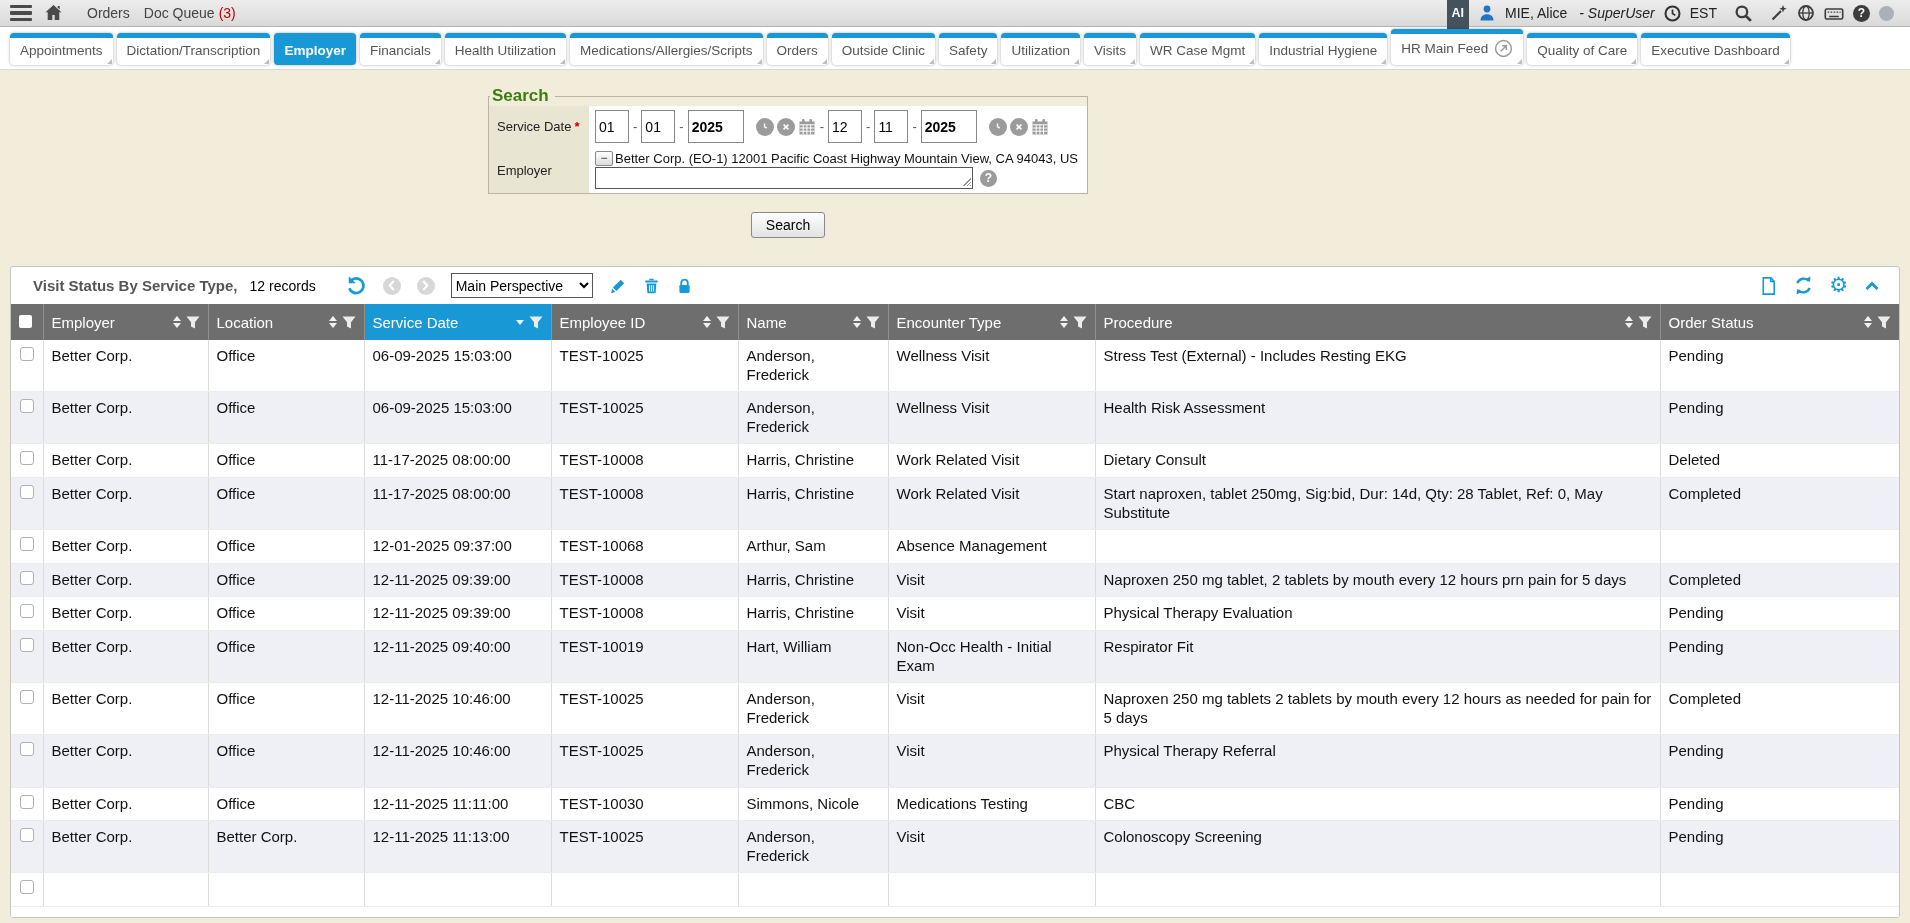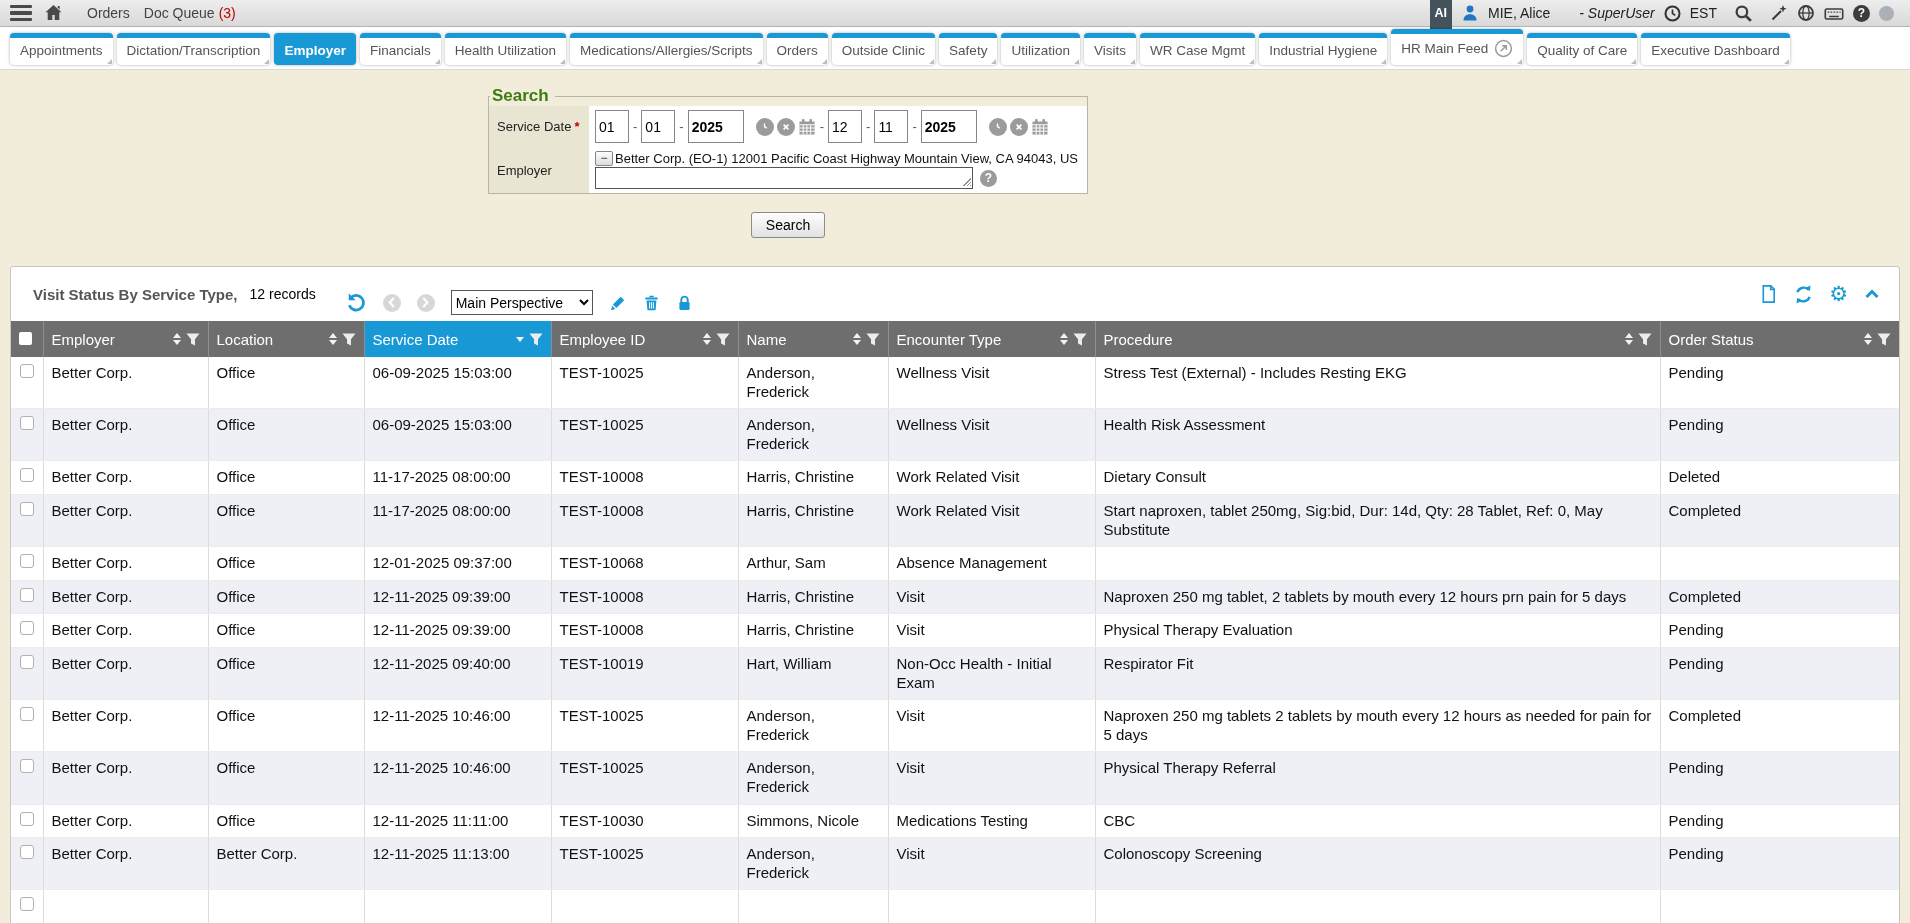--- a/index.html
+++ b/index.html
@@ -11,21 +11,21 @@
             display:flex; align-items:center; padding:0 10px; gap:12px; }
   .burger { display:flex; flex-direction:column; gap:3px; cursor:pointer; }
   .burger i { display:block; width:22px; height:3.5px; background:#4a4a4a; border-radius:1px; }
   .tb-icon { display:inline-flex; align-items:center; }
   .crumbs { display:flex; gap:14px; font-size:14px; color:#444; margin-left:12px; }
   .crumb { cursor:pointer; }
   .crumb-badge { color:#c00000; margin-left:4px; }
   .topbar-right { margin-left:auto; display:flex; align-items:center; gap:9px; padding-right:6px; }
   .ai-badge { background:#44525c; color:#fff; font-weight:700; font-size:12.5px; padding:20px 5px; border-radius:3px; }
   .user-name { font-size:14px; color:#222; }
-  .user-role { font-size:14px; color:#222; font-style:italic; margin-left:20px; }
+  .user-role { font-size:14px; color:#222; font-style:italic; margin-left:3px; }
   .tz { font-size:14px; color:#222; }
   .circle-badge { width:17px; height:17px; border-radius:50%; background:#3c3c3c; color:#fff; font-weight:700;
                   font-size:12px; display:inline-flex; align-items:center; justify-content:center; }
   .status-dot { width:15px; height:15px; border-radius:50%; background:#aab0b5; }
 
   
   .tabstrip { background:#fff; border-bottom:1px solid #d8d8d8; height:43px; display:flex; align-items:flex-end;
               padding:0 0 4px 10px; white-space:nowrap; overflow:hidden; }
   .tab { position:relative; display:inline-flex; align-items:center; gap:6px; padding:5px 10px 7px;
          background:#fff; color:#555; font-size:13.5px; border-radius:4px; border-top:5px solid #1899d6;
@@ -65,21 +65,21 @@
                display:inline-flex; align-items:center; justify-content:center; cursor:pointer; }
   .search-btn-row { text-align:center; margin-top:18px; }
   .search-btn { font-size:14px; padding:4px 14px; border:1px solid #8a8a8a; border-radius:3px;
                 background:linear-gradient(#fefefe,#e2e2e2); color:#000; cursor:pointer; font-family:inherit; }
 
   
   .panel { margin:28px 10px 0; background:#fff; border:1px solid #c6c6c6; border-radius:3px; overflow:hidden; }
   .toolbar { display:flex; align-items:center; padding:6px 10px; gap:8px; }
   .tbl-title { font-weight:700; color:#555; font-size:15px;margin-left:12px; }
   .tbl-records { color:#000000; font-size:14px; margin-left:4px; }
-  .toolbar-actions { display:flex; align-items:center; gap:16px; margin-left:22px;margin-top:17px; }
+  .toolbar-actions { display:flex; align-items:center; gap:16px; margin-left:22px; }
   .circ-btn { width:18px; height:18px; border-radius:50%; background:#d7d7d7; display:inline-flex;
               align-items:center; justify-content:center; }
   .persp-select { height:25px; font-size:14px; border:1px solid #555; background:#fff; min-width:142px; font-family:inherit; }
   .blue-ic { display:inline-flex; cursor:pointer; }
   .gear-glyph { font-size:21px; color:#1899d6; line-height:1; cursor:pointer;
                 font-family:"DejaVu Sans",sans-serif; }
   .toolbar-right { margin-left:auto; display:flex; align-items:center; gap:15px; padding-right:8px; }
 
   table.grid { width:100%; border-collapse:collapse; table-layout:fixed; }
   .grid th { background:#6e6e6e; color:#fff; font-weight:400; text-align:left; padding:0 8px;

